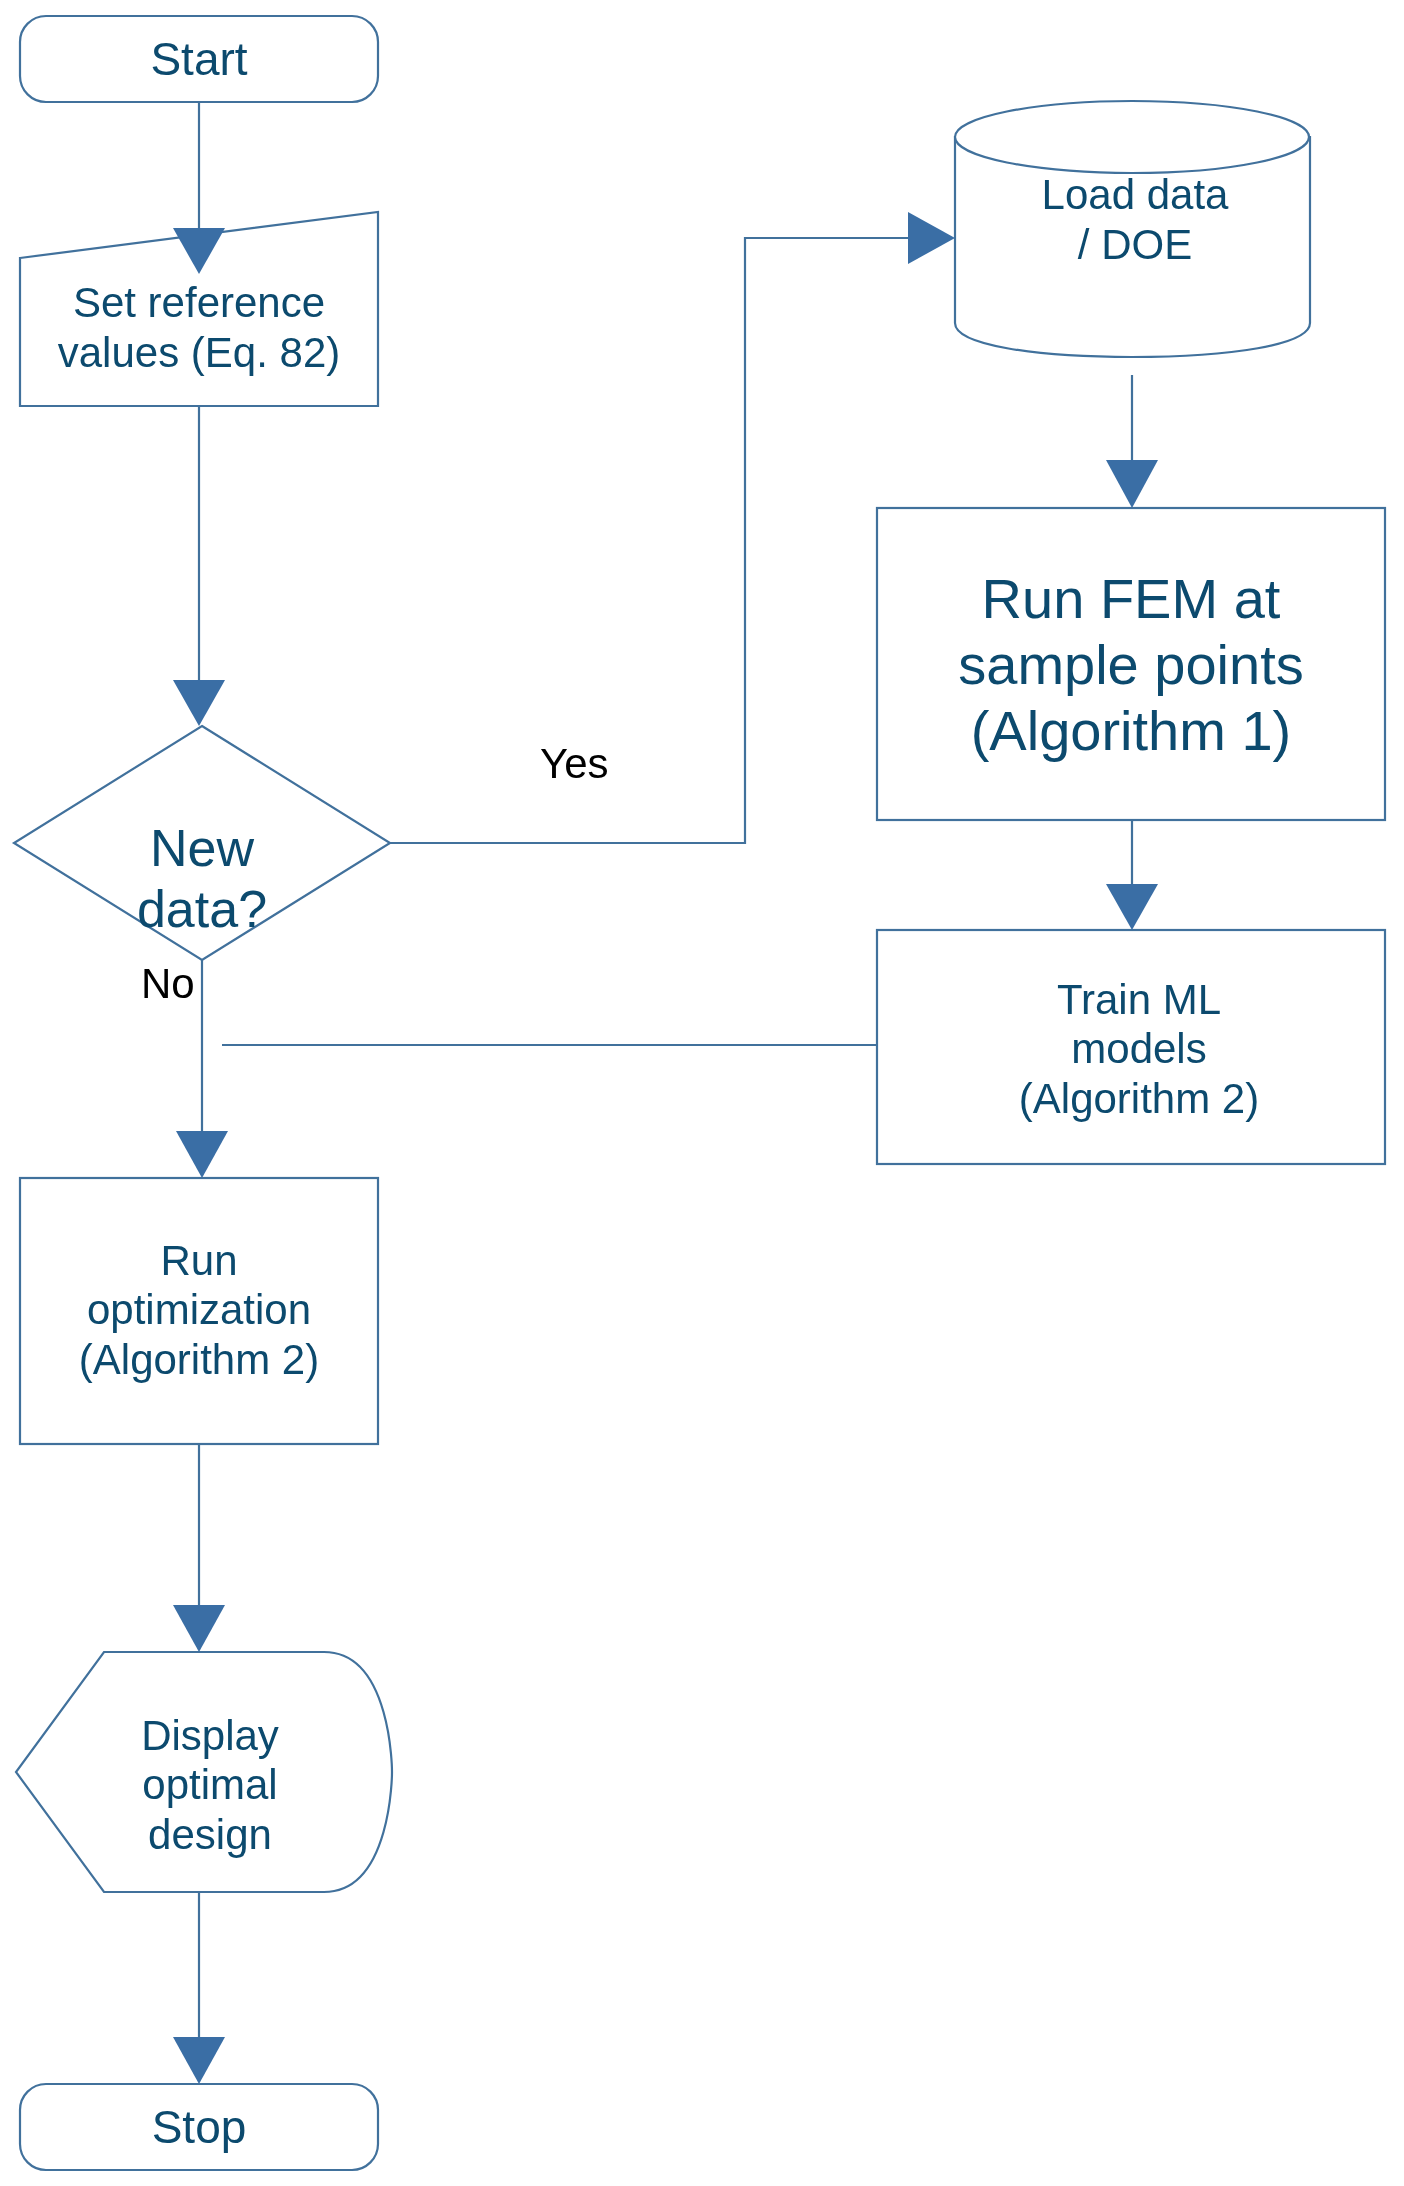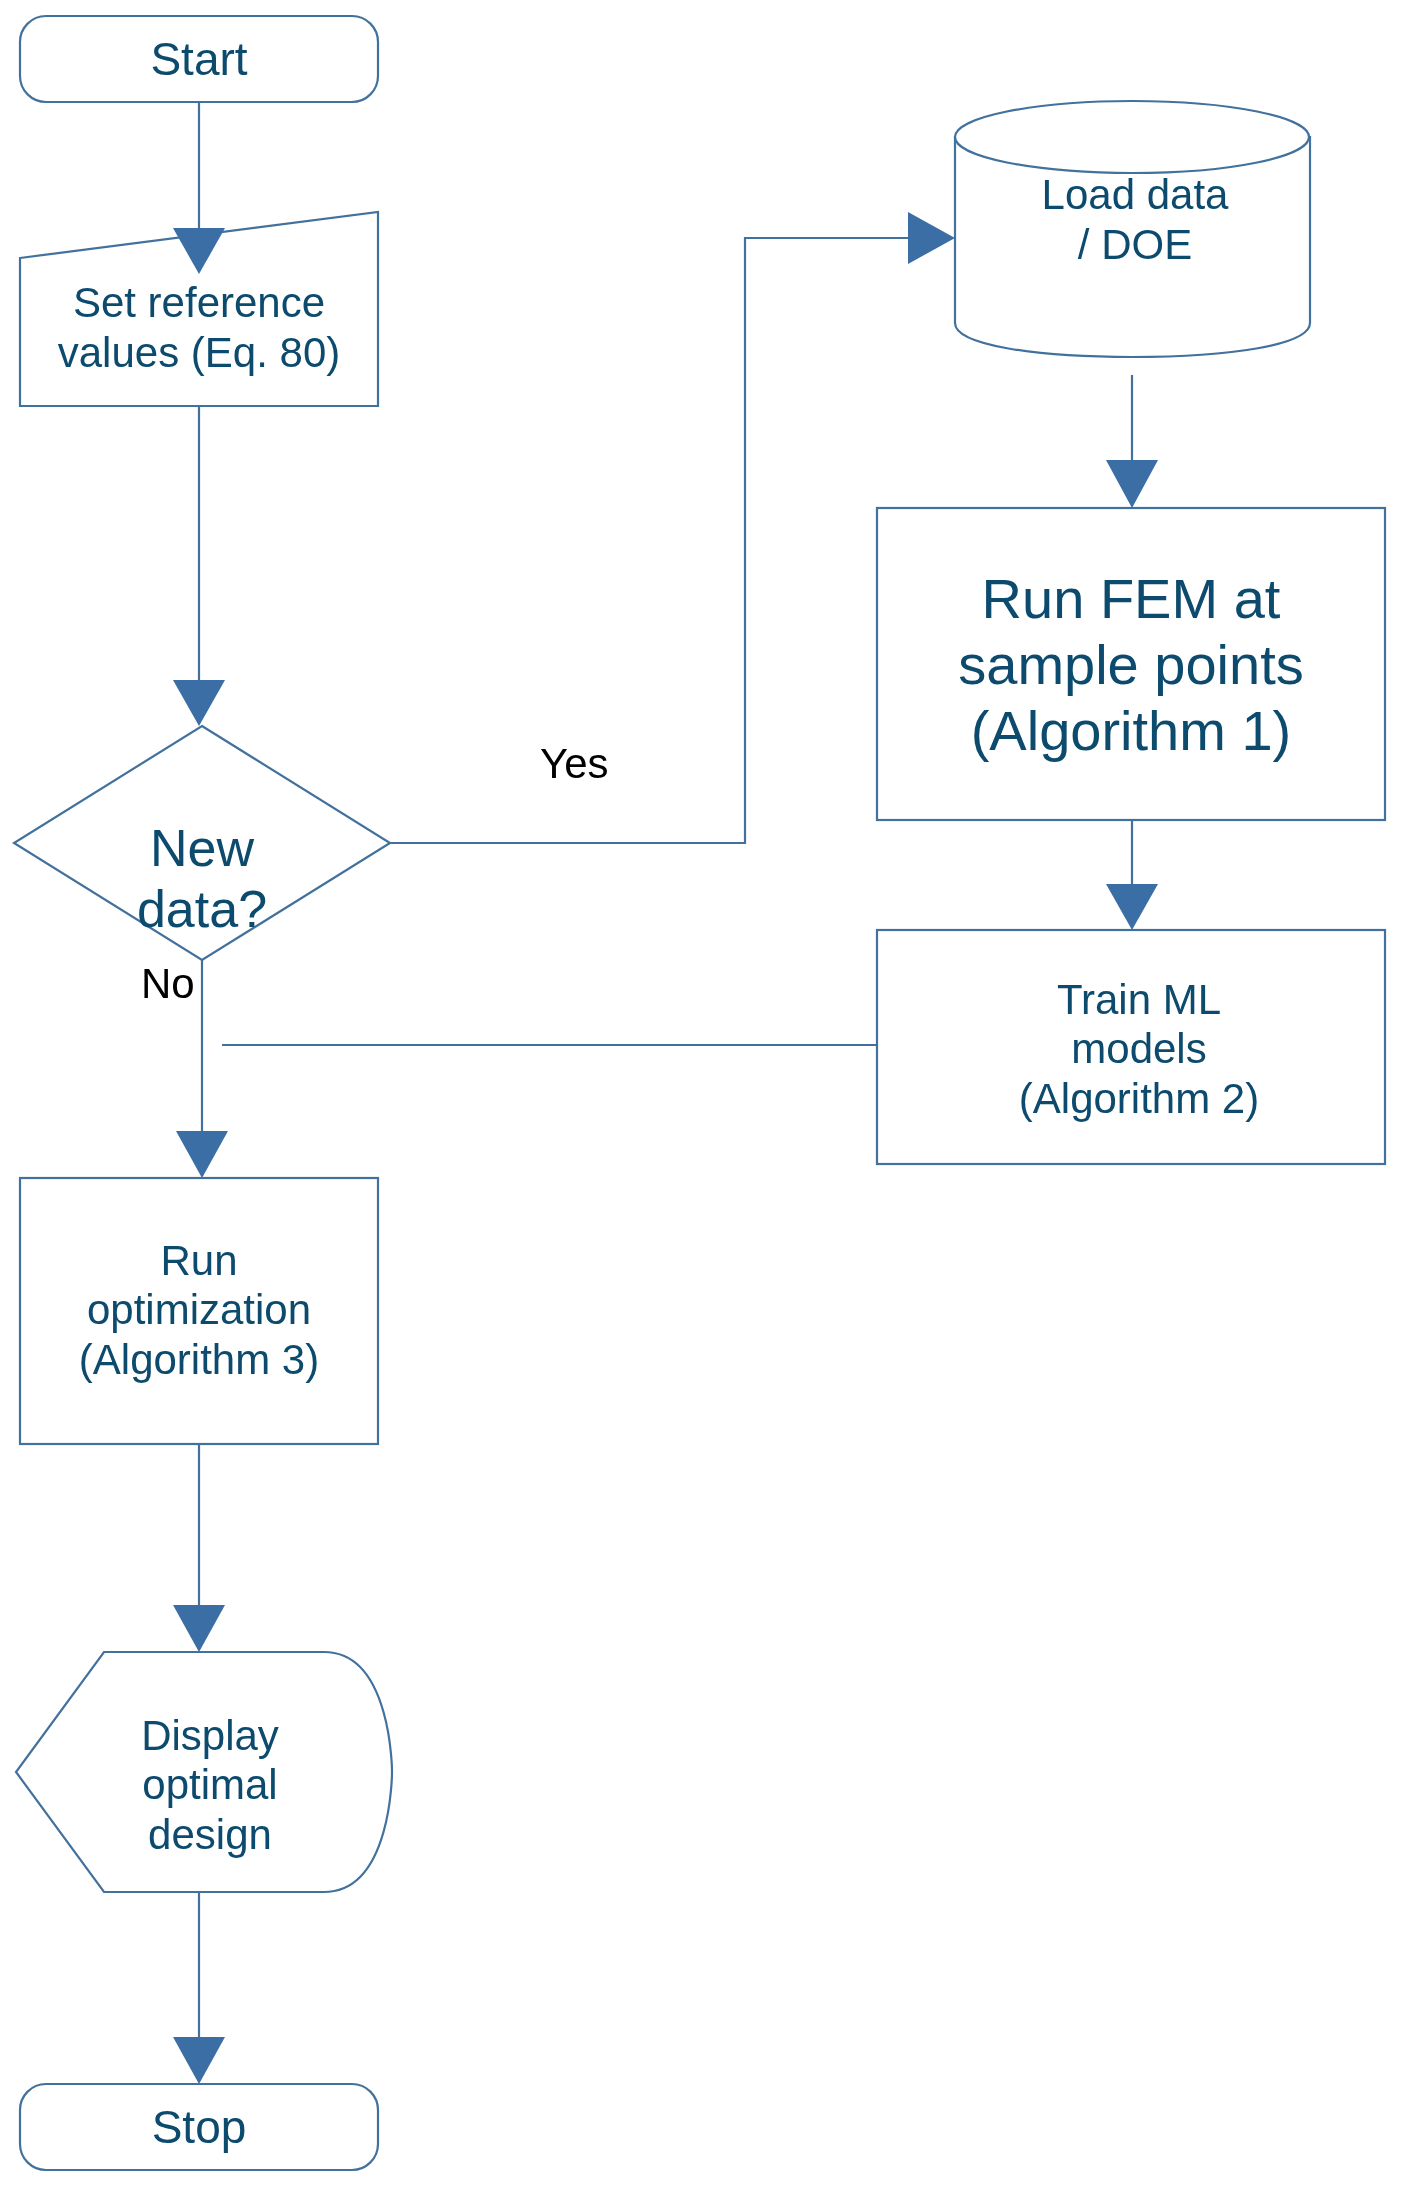--- a/index.html
+++ b/index.html
@@ -112,26 +112,26 @@
 
     <g>
       <line x1="199" y1="1892" x2="199" y2="2041" stroke="#41719C" stroke-width="2.2"></line>
       <polygon points="173,2037 225,2037 199,2084" fill="#3A6EA5"></polygon>
     </g>
 
   </svg>
 
   <div class="node-label lbl-start">Start</div>
   <div class="node-label lbl-setref">Set reference
-values (Eq. 80)</div>
+values (Eq. 82)</div>
   <div class="node-label lbl-decision">New
 data?</div>
   <div class="node-label lbl-runopt">Run
 optimization
-(Algorithm 3)</div>
+(Algorithm 2)</div>
   <div class="node-label lbl-display">Display
 optimal
 design</div>
   <div class="node-label lbl-load">Load data
 / DOE</div>
   <div class="node-label lbl-stop">Stop</div>
   <div class="node-label lbl-fem">Run FEM at
 sample points
 (Algorithm 1)</div>
   <div class="node-label lbl-train">Train ML

